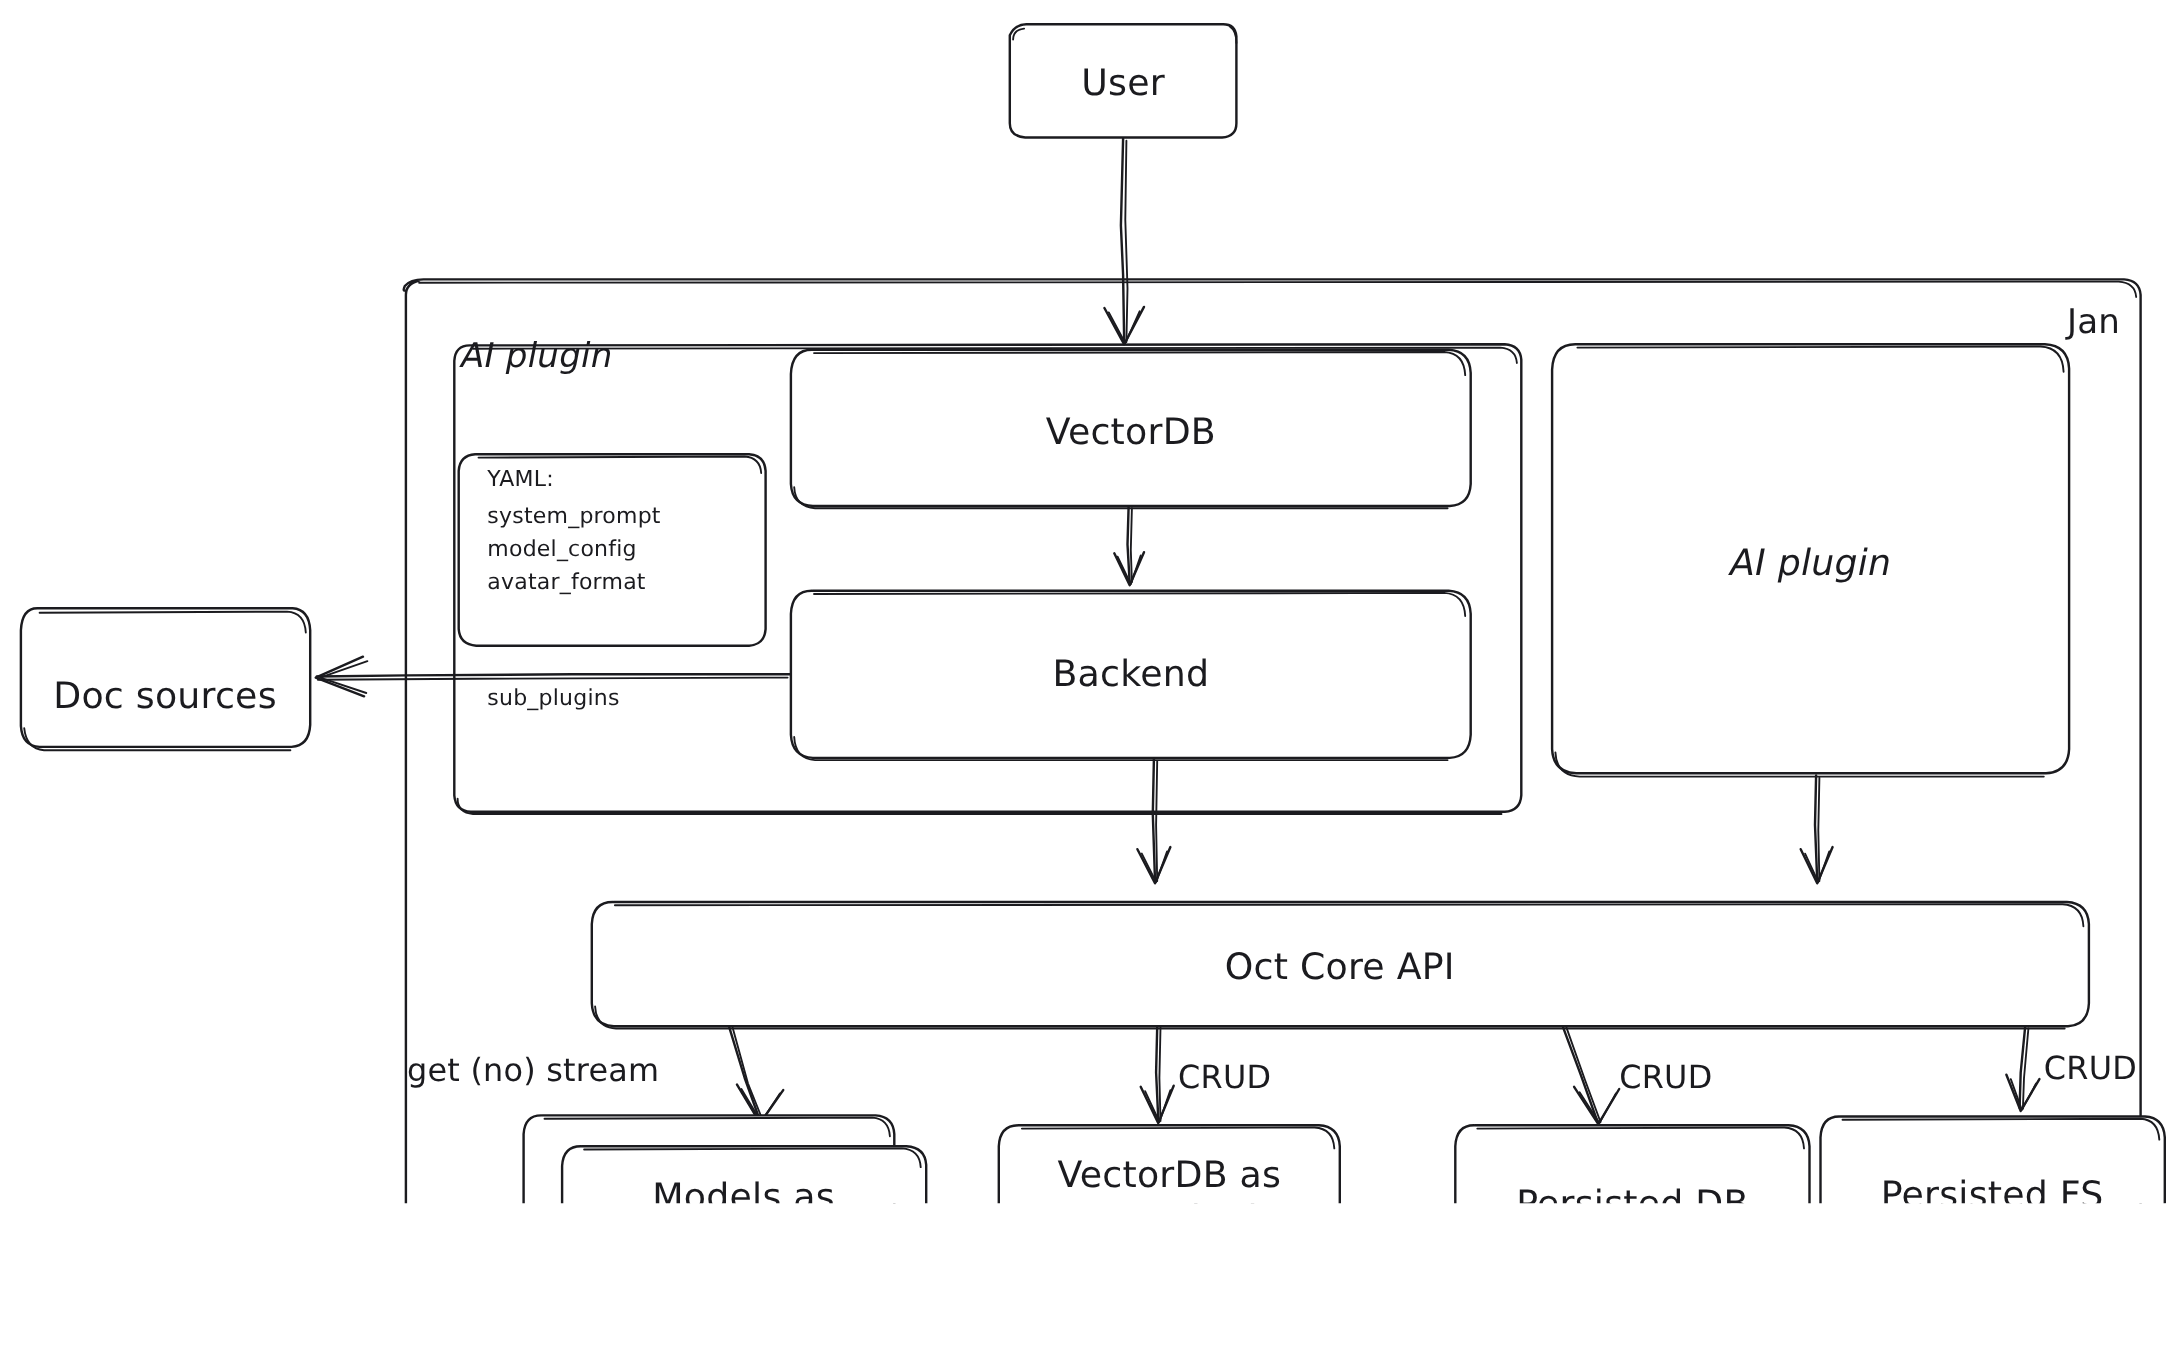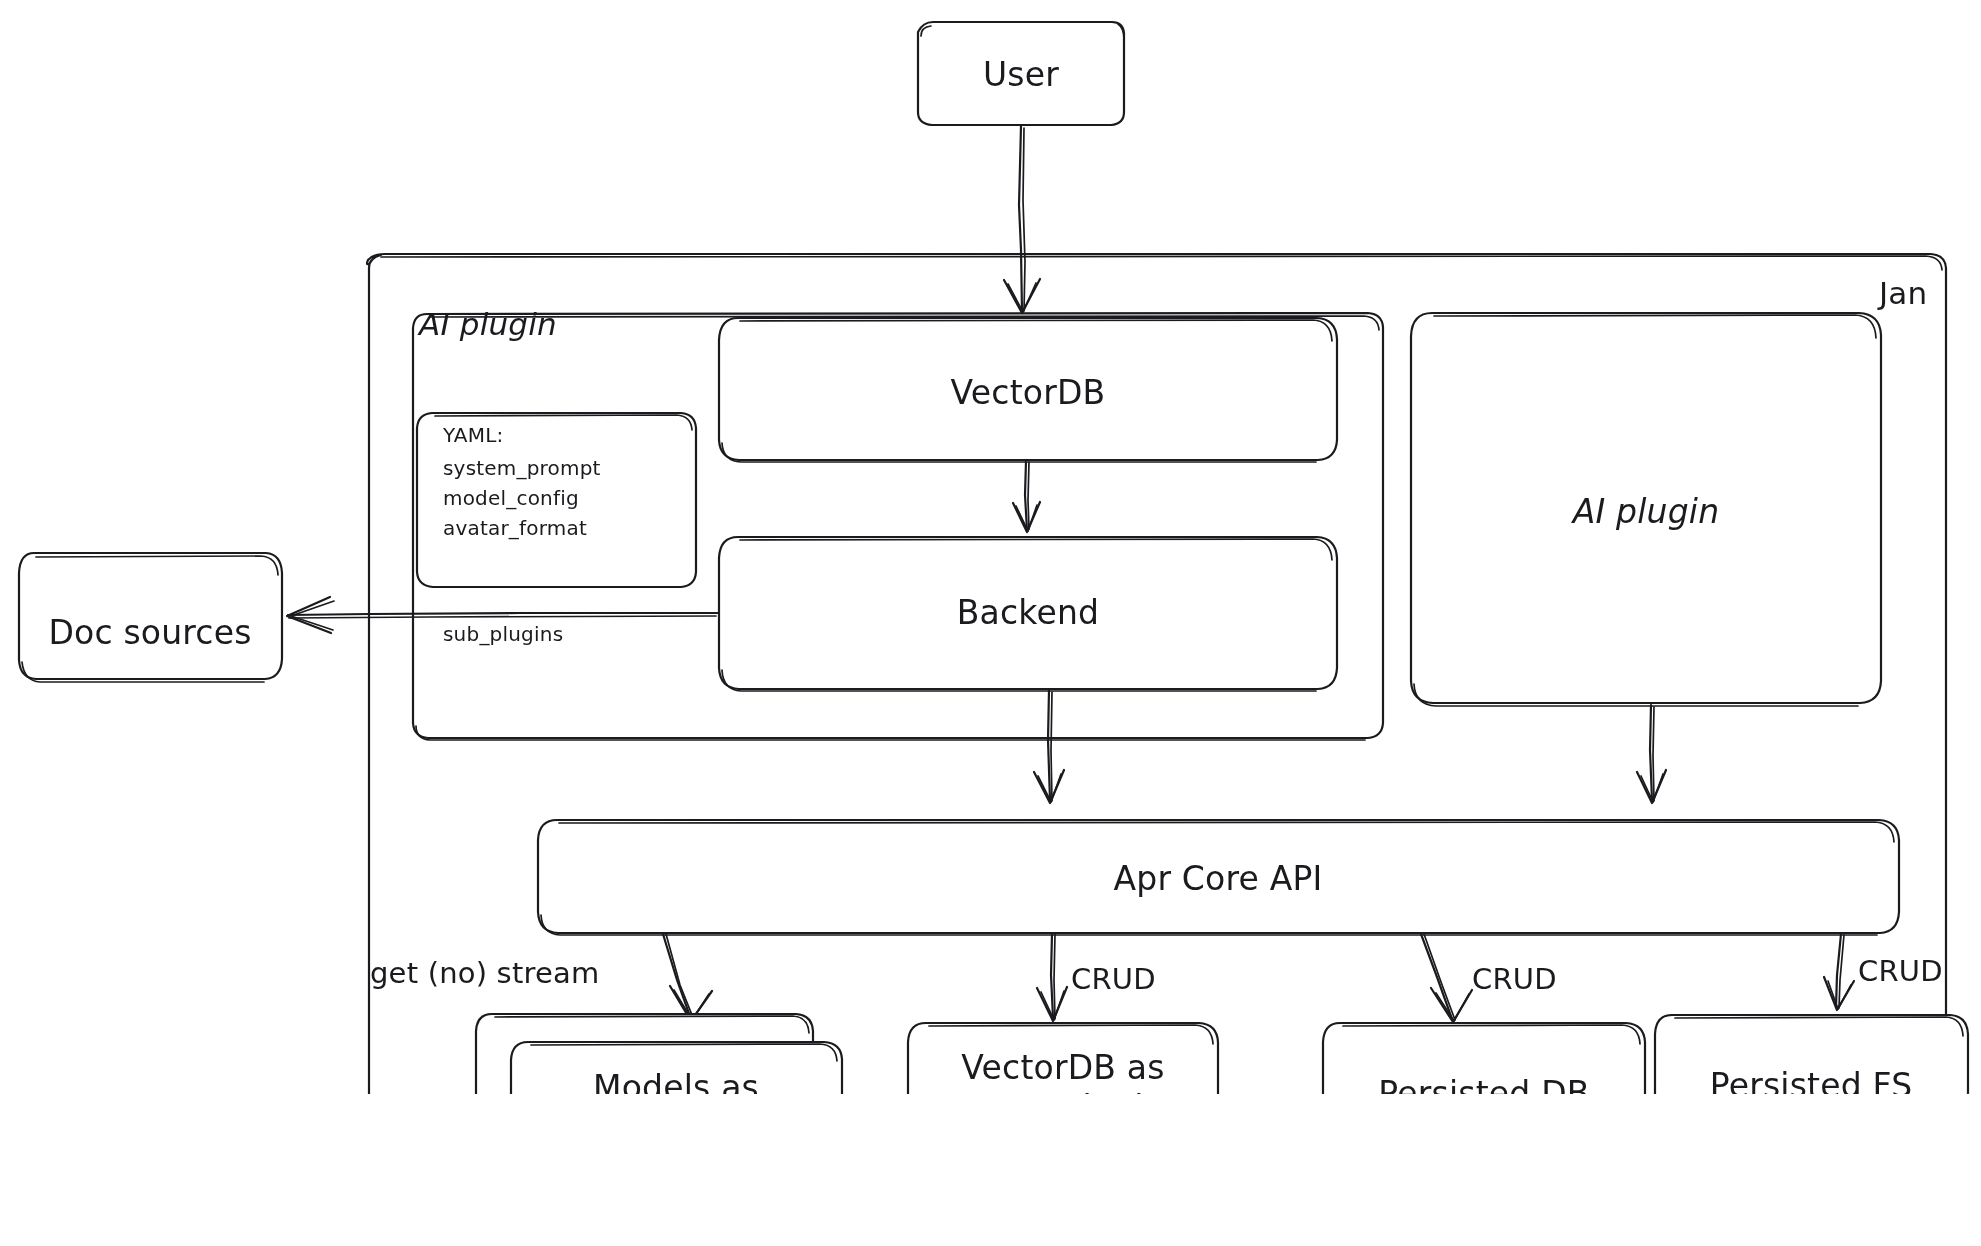--- a/index.html
+++ b/index.html
@@ -239,21 +239,21 @@
   <div class="lbl yaml-text" style="left:443px; top:576px;margin-top:44px;">sub_plugins</div>
 
   <div class="lbl lbl-center node-text" style="left:1028px; top:372px;">VectorDB</div>
 
   <div class="lbl lbl-center node-text" style="left:1028px; top:592px;">Backend</div>
 
   <div class="lbl lbl-center node-text slant" style="left:1646px; top:491px;">AI plugin</div>
 
   <div class="lbl lbl-center node-text" style="left:150px; top:599px;margin-top:13px;">Doc sources</div>
 
-  <div class="lbl lbl-center node-text" style="left:1218px; top:858px;">Apr Core API</div>
+  <div class="lbl lbl-center node-text" style="left:1218px; top:858px;">Oct Core API</div>
 
   <div class="lbl edge-text" style="left:370px; top:955px;">get (no) stream</div>
 
   <div class="lbl edge-text" style="left:1071px; top:961px;">CRUD</div>
 
   <div class="lbl edge-text" style="left:1472px; top:961px;">CRUD</div>
 
   <div class="lbl edge-text" style="left:1858px; top:953px;">CRUD</div>
 
   <div class="lbl lbl-center node-text two-line" style="left:676px; top:1068px; text-align:center;">Models as

